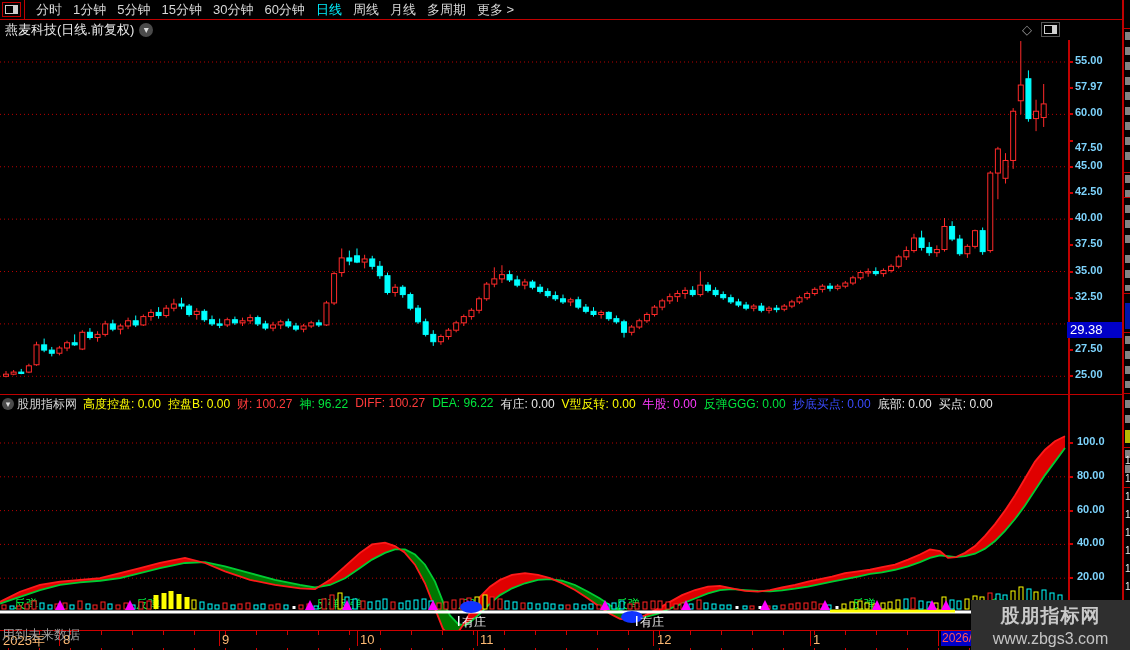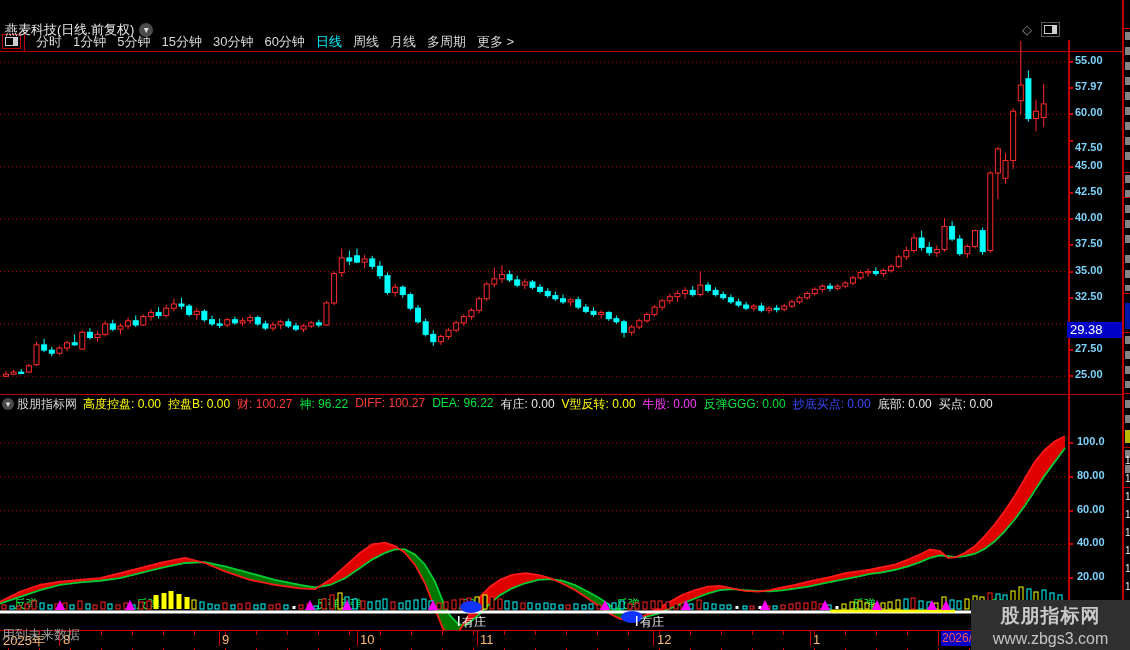--- a/index.html
+++ b/index.html
@@ -1,20 +1,20 @@
 <!DOCTYPE html>
 <html><head>
 <meta charset="utf-8">
 <style>
   html,body{margin:0;padding:0;background:#000;}
   body{position:relative;width:1130px;height:650px;overflow:hidden;
        font-family:"Liberation Sans","DejaVu Sans",sans-serif;}
   
   .toolbar{position:absolute;left:0;top:0;width:1130px;height:19px;background:#000;
-           border-bottom:1px solid #c00000;display:flex;justify-content:space-between;align-items:center;margin-top:32px;}
+           border-bottom:1px solid #c00000;display:flex;justify-content:space-between;align-items:center;}
   .tb-left{display:flex;align-items:center;height:19px;}
   .wicon{display:inline-block;width:17px;height:13px;border:1px solid #c00000;margin-left:2px;position:relative;}
   .wicon-in{position:absolute;left:2px;top:2px;width:11px;height:7px;border:1px solid #cfcfcf;}
   .wicon-in:after{content:"";position:absolute;right:0;top:0;width:4px;height:7px;background:#cfcfcf;}
   .wicon.gray{border-color:#555;}
   .tb-sep{width:1px;height:19px;background:#c00000;margin-left:3px;}
   .tb-item{color:#d8d8d8;font-size:13px;margin-left:11px;cursor:default;white-space:nowrap;}
   .tb-item.active{color:#00f0ff;}
   .tb-right{display:flex;height:19px;}
   .tb-btn{color:#d8d8d8;font-size:13px;border:1px solid #c00000;height:19px;line-height:17px;

